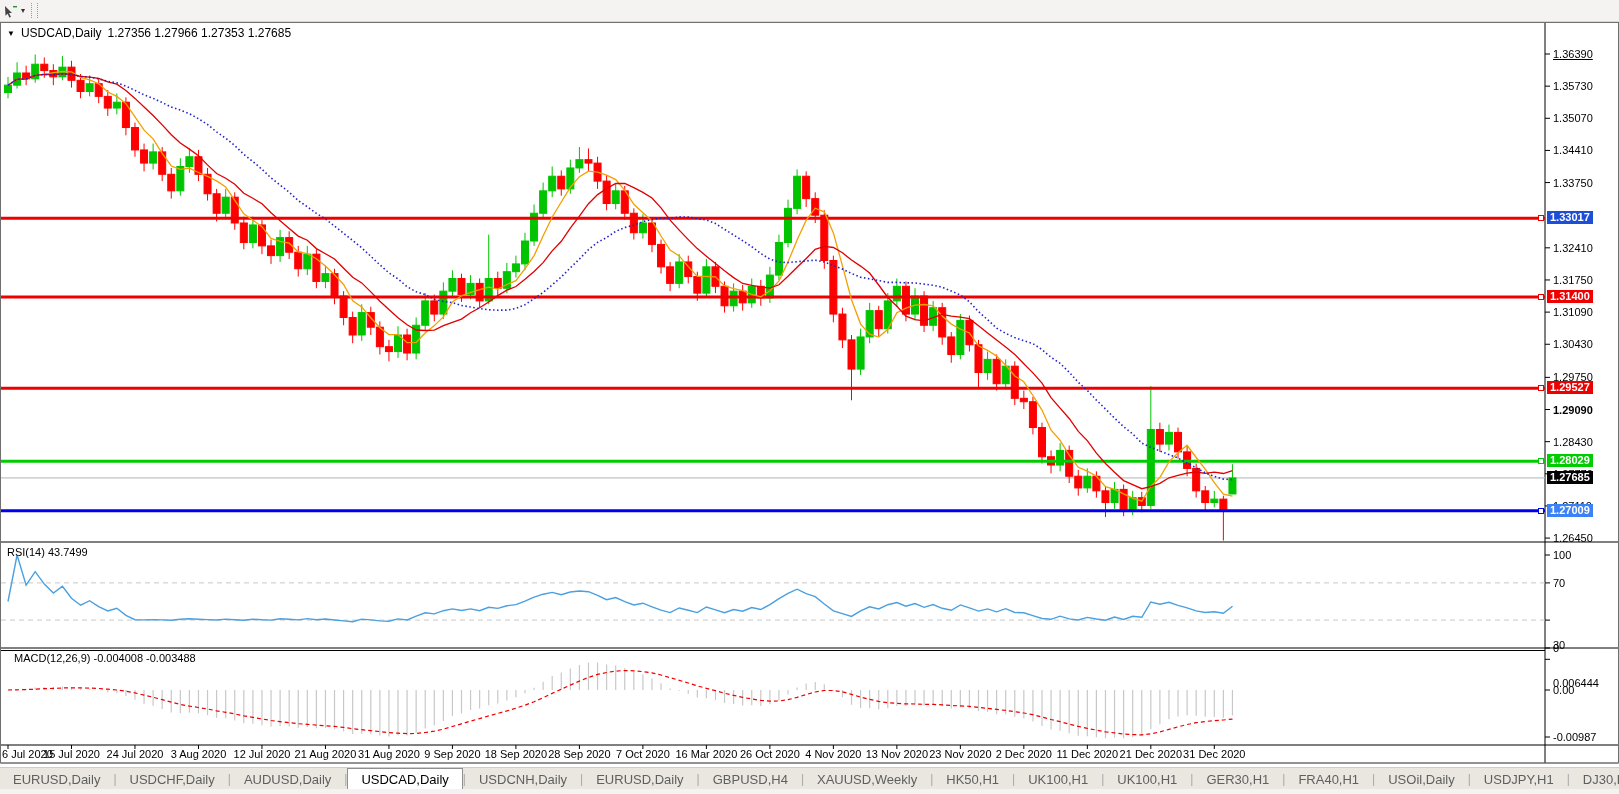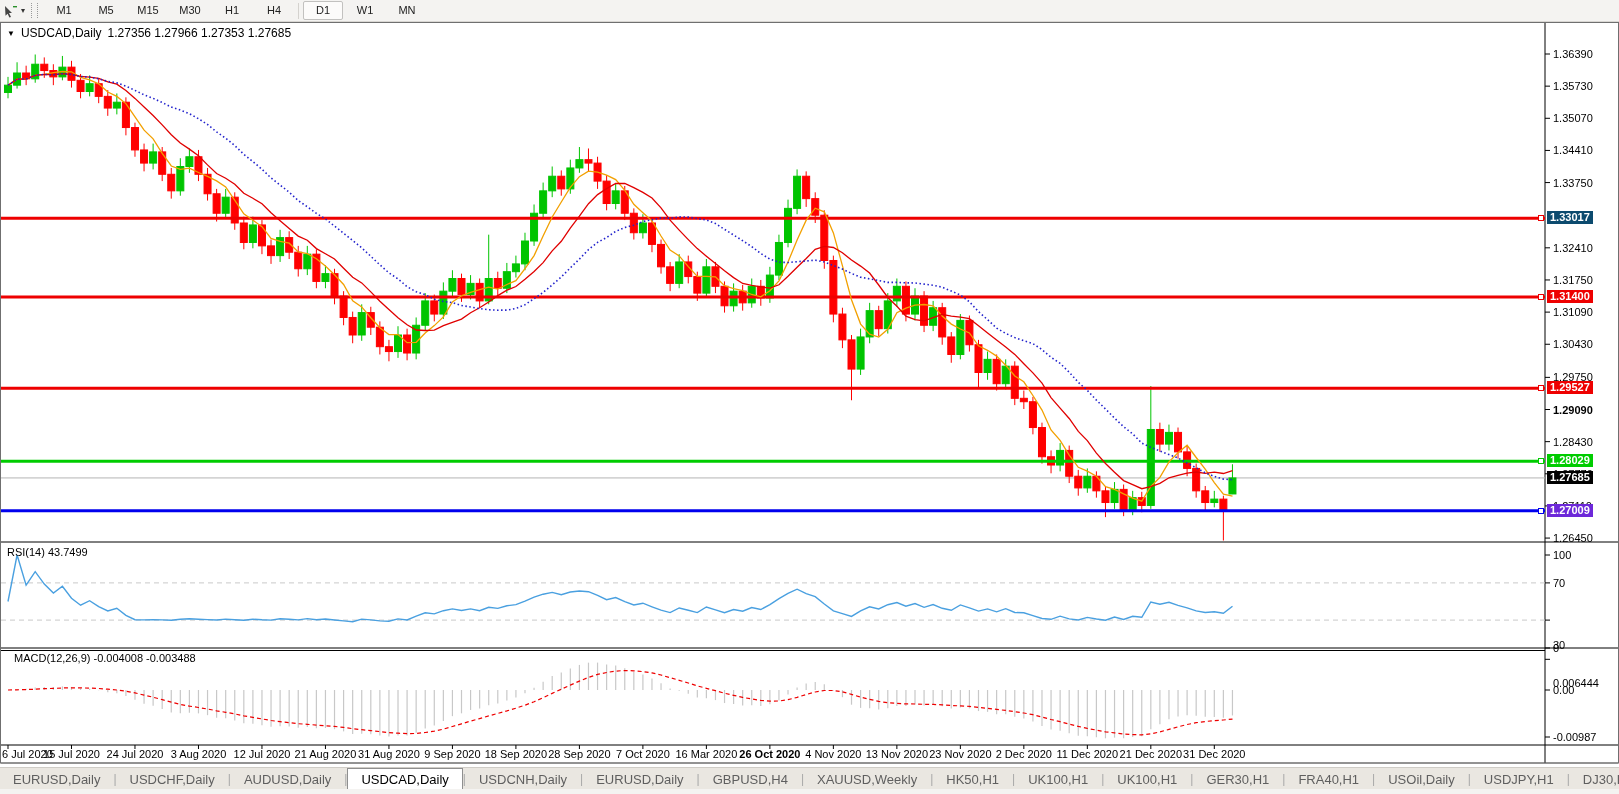--- a/index.html
+++ b/index.html
@@ -51,32 +51,20 @@
     <div class="tool-group">
       <span class="cursor-ico">
         <svg width="16" height="16" viewBox="0 0 16 16">
           <path d="M2 3 L9 10 L6 10 L8 14 L6.4 14.6 L4.6 10.8 L2.5 12.8 Z" fill="#444"></path>
           <path d="M10 3 l4 0 l0 1.4 l-4 0 z" fill="#2a8f2a"></path>
         </svg>
       </span>
       <span class="caret">▾</span>
     </div>
     <div class="grip"></div>
-    <div id="tf-buttons">
-        <div class="tf-btn">M1</div>
-        <div class="tf-btn">M5</div>
-        <div class="tf-btn">M15</div>
-        <div class="tf-btn">M30</div>
-        <div class="tf-btn">H1</div>
-        <div class="tf-btn">H4</div>
-        <div class="vsep"></div>
-        <div class="tf-btn active">D1</div>
-        <div class="tf-btn">W1</div>
-        <div class="tf-btn">MN</div>
-      </div>
   </div>
 
   <svg id="chart-svg" width="1619" height="742" viewBox="0 22 1619 742">
       <rect x="0.5" y="22.5" width="1618" height="740.5" fill="none" stroke="#6f6f6f" stroke-width="1"></rect>
       <line x1="1545" y1="23" x2="1545" y2="763" stroke="#000" stroke-width="1"></line>
       <line x1="1" y1="542" x2="1545" y2="542" stroke="#000" stroke-width="1"></line>
       <line x1="1" y1="648" x2="1545" y2="648" stroke="#000" stroke-width="1"></line>
       <line x1="1" y1="650.5" x2="1545" y2="650.5" stroke="#000" stroke-width="1"></line>
       <line x1="1" y1="745" x2="1545" y2="745" stroke="#000" stroke-width="1"></line>
       <line x1="1545" y1="542" x2="1618" y2="542" stroke="#000" stroke-width="1"></line>
@@ -561,21 +549,21 @@
     </svg>
 
   <div id="overlay">
     <div id="chart-title">
       <span class="tri">▼</span>
       <span>USDCAD,Daily</span>
       <span>1.27356 1.27966 1.27353 1.27685</span>
     </div>
     <div class="pane-label" style="top:546px;">RSI(14) 43.7499</div>
     <div class="pane-label" style="top:652px;margin-left:7px;">MACD(12,26,9) -0.004008 -0.003488</div>
-  <div class="ax-lab" style="top: 48px;">1.36390</div>
+  <div class="ax-lab" style="top: 48px; text-decoration: underline;">1.36390</div>
       <div class="ax-lab" style="top: 80.142px;">1.35730</div>
       <div class="ax-lab" style="top: 112.284px;">1.35070</div>
       <div class="ax-lab" style="top: 144.426px;">1.34410</div>
       <div class="ax-lab" style="top: 176.568px;">1.33750</div>
       <div class="ax-lab" style="top: 241.826px;">1.32410</div>
       <div class="ax-lab" style="top: 273.968px;">1.31750</div>
       <div class="ax-lab" style="top: 306.11px;">1.31090</div>
       <div class="ax-lab" style="top: 338.252px;">1.30430</div>
       <div class="ax-lab" style="top: 371.368px;">1.29750</div>
       <div class="ax-lab" style="top: 403.51px; font-weight: bold;">1.29090</div>
@@ -584,43 +572,43 @@
       <div class="ax-lab" style="top: 499.936px;">1.27110</div>
       <div class="ax-lab" style="top: 532.078px;">1.26450</div>
       <div class="ax-lab" style="top: 549px;">100</div>
       <div class="ax-lab" style="top: 576.9px;">70</div>
       <div class="ax-lab" style="top: 639px;">30</div>
       <div class="ax-lab" style="top: 642px;">0</div>
       <div class="ax-lab" style="top: 653.314px; margin-top: 24px;">0.006444</div>
       <div class="ax-lab" style="top: 684px;">0.00</div>
       <div class="ax-lab" style="top: 731.001px;">-0.00987</div>
       <div class="anchor-sq" style="left: 1538px; top: 215.265px; border: 1px solid rgb(238, 0, 0);"></div>
-      <div class="badge" style="top: 211.265px; background: #0c4a6e;">1.33017</div>
+      <div class="badge" style="top: 211.265px; background: #1d4ed8;">1.33017</div>
       <div class="anchor-sq" style="left: 1538px; top: 294.013px; border: 1px solid rgb(238, 0, 0);"></div>
       <div class="badge" style="top: 290.013px; background: rgb(238, 0, 0);">1.31400</div>
       <div class="anchor-sq" style="left: 1538px; top: 385.228px; border: 1px solid rgb(238, 0, 0);"></div>
       <div class="badge" style="top: 381.228px; background: rgb(238, 0, 0);">1.29527</div>
       <div class="anchor-sq" style="left: 1538px; top: 458.181px; border: 1px solid rgb(0, 204, 0);"></div>
       <div class="badge" style="top: 454.181px; background: rgb(0, 204, 0);">1.28029</div>
       <div class="anchor-sq" style="left: 1538px; top: 507.855px; border: 1px solid rgb(0, 0, 238);"></div>
-      <div class="badge" style="top: 503.855px; background: #6d28d9;">1.27009</div>
+      <div class="badge" style="top: 503.855px; background: #3b82f6;">1.27009</div>
       <div class="badge" style="top: 470.933px; background: rgb(0, 0, 0);">1.27685</div>
       <div class="date-lab" style="left: 2px;">6 Jul 2020</div>
       <div class="date-lab" style="left: 71.49px; transform: translateX(-50%);">15 Jul 2020</div>
       <div class="date-lab" style="left: 134.98px; transform: translateX(-50%);">24 Jul 2020</div>
       <div class="date-lab" style="left: 198.47px; transform: translateX(-50%);">3 Aug 2020</div>
       <div class="date-lab" style="left: 261.96px; transform: translateX(-50%);">12 Jul 2020</div>
       <div class="date-lab" style="left: 325.45px; transform: translateX(-50%);">21 Aug 2020</div>
       <div class="date-lab" style="left: 388.94px; transform: translateX(-50%);">31 Aug 2020</div>
       <div class="date-lab" style="left: 452.43px; transform: translateX(-50%);">9 Sep 2020</div>
       <div class="date-lab" style="left: 515.92px; transform: translateX(-50%);">18 Sep 2020</div>
       <div class="date-lab" style="left: 579.41px; transform: translateX(-50%);">28 Sep 2020</div>
       <div class="date-lab" style="left: 642.9px; transform: translateX(-50%);">7 Oct 2020</div>
       <div class="date-lab" style="left: 706.39px; transform: translateX(-50%);">16 Mar 2020</div>
-      <div class="date-lab" style="left: 769.88px; transform: translateX(-50%); font-weight: bold;">26 Oct 2020</div>
+      <div class="date-lab" style="left: 769.88px; transform: translateX(-50%);">26 Oct 2020</div>
       <div class="date-lab" style="left: 833.37px; transform: translateX(-50%);">4 Nov 2020</div>
       <div class="date-lab" style="left: 896.86px; transform: translateX(-50%);">13 Nov 2020</div>
       <div class="date-lab" style="left: 960.35px; transform: translateX(-50%);">23 Nov 2020</div>
       <div class="date-lab" style="left: 1023.84px; transform: translateX(-50%);">2 Dec 2020</div>
       <div class="date-lab" style="left: 1087.33px; transform: translateX(-50%);">11 Dec 2020</div>
       <div class="date-lab" style="left: 1150.82px; transform: translateX(-50%);">21 Dec 2020</div>
       <div class="date-lab" style="left: 1214.31px; transform: translateX(-50%);">31 Dec 2020</div>
     </div>
 
   <div id="tabbar">

